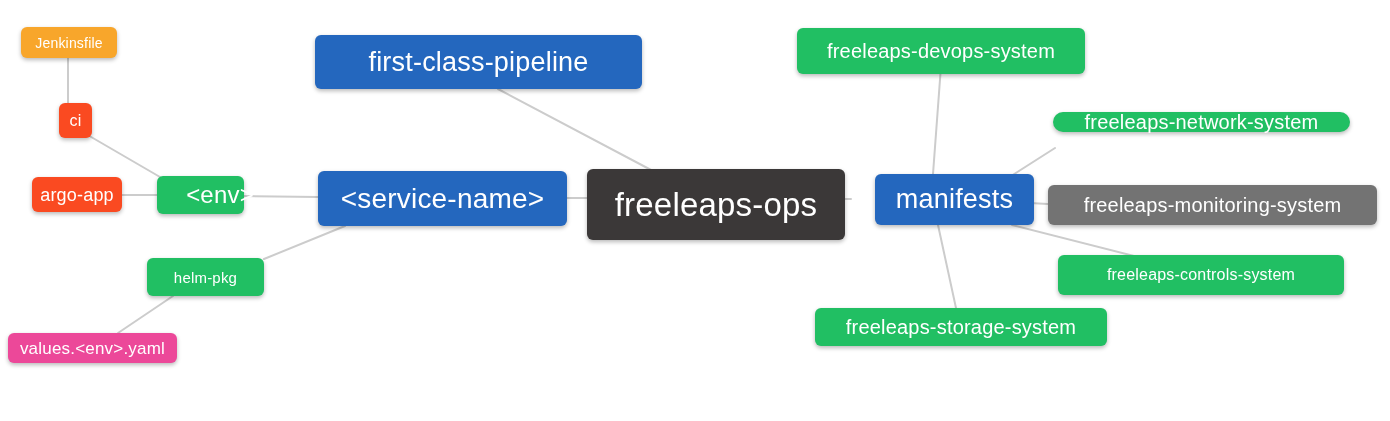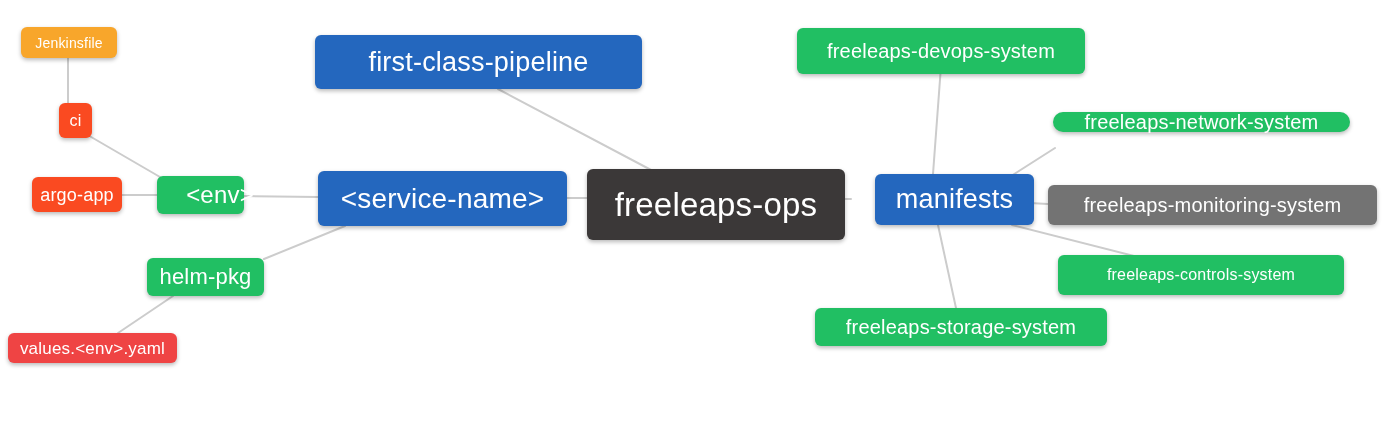--- a/index.html
+++ b/index.html
@@ -79,23 +79,23 @@
     <div class="node" style="left: 318px; top: 171px; width: 249px; height: 55px; background: rgb(36, 103, 190);">
       <span style="font-size: 28px;">&lt;service-name&gt;</span>
     </div>
     <div class="node" style="left: 587px; top: 169px; width: 258px; height: 71px; background: rgb(59, 56, 56);">
       <span style="font-size: 33px;">freeleaps-ops</span>
     </div>
     <div class="node" style="left: 851px; top: 174px; width: 159px; height: 51px; background: rgb(36, 103, 190); margin-left: 24px;">
       <span style="font-size: 27px;">manifests</span>
     </div>
     <div class="node" style="left: 147px; top: 258px; width: 117px; height: 38px; background: rgb(33, 191, 99);">
-      <span style="font-size: 22px;">helm-pkg</span>
+      <span style="font-size: 15px;">helm-pkg</span>
     </div>
-    <div class="node" style="left: 8px; top: 333px; width: 169px; height: 30px; background: #ef4444;">
+    <div class="node" style="left: 8px; top: 333px; width: 169px; height: 30px; background: #ec4899;">
       <span style="font-size: 17px;">values.&lt;env&gt;.yaml</span>
     </div>
     <div class="node" style="left: 797px; top: 28px; width: 288px; height: 46px; background: rgb(33, 191, 99);">
       <span style="font-size: 20px;">freeleaps-devops-system</span>
     </div>
     <div class="node" style="left: 1053px; top: 112px; width: 297px; height: 20px; background: rgb(33, 191, 99); border-radius: 15px;">
       <span style="font-size: 20px;">freeleaps-network-system</span>
     </div>
     <div class="node" style="left: 1048px; top: 185px; width: 329px; height: 40px; background: #737373;">
       <span style="font-size: 20px;">freeleaps-monitoring-system</span>

